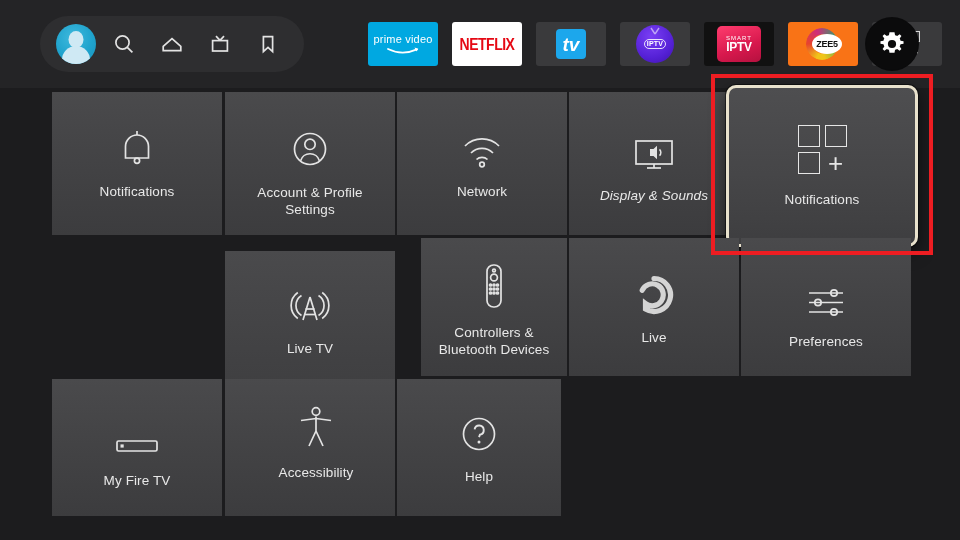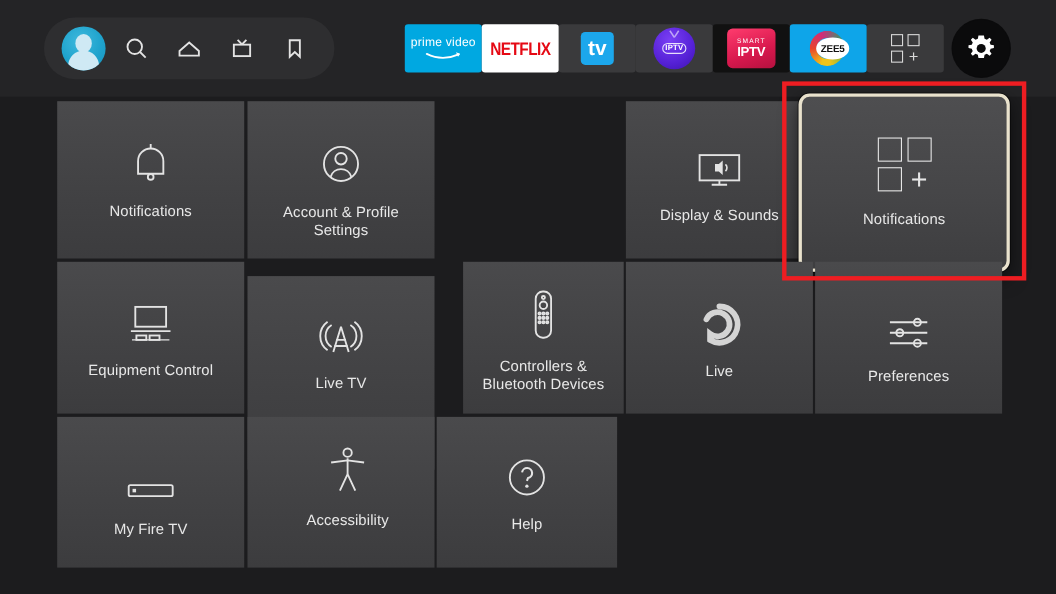--- a/index.html
+++ b/index.html
@@ -36,21 +36,21 @@
     background:#cfe9f4; transform:translateX(-50%);
   }
   .avatar::after {
     content:""; position:absolute; left:50%; top:56%;
     width:28px; height:26px; border-radius:14px 14px 0 0;
     background:#cfe9f4; transform:translateX(-50%);
   }
   .ico { stroke:#e3e3e3; stroke-width:1.7; fill:none; }
 
   
-  .apps-row { position:absolute; top:22px; display:flex; gap:0; align-items:center; }
+  .apps-row { position:absolute; top:22px; display:flex; gap:14px; align-items:center; }
   .app-tile {
     width:70px; height:44px; border-radius:3px;
     display:flex; align-items:center; justify-content:center;
     overflow:hidden; background:#3a3a3c;
   }
   .app-prime { background:#00A8E1; }
   .app-prime .pv-t {
     color:#fff; font-size:11px; letter-spacing:.2px; line-height:1; font-weight:400;
   }
   .app-prime .pv-wrap { display:flex; flex-direction:column; align-items:center; gap:1px; }
@@ -58,20 +58,21 @@
   .app-netflix span {
     color:#E50914; font-size:14px; font-weight:bold;
     font-family:"Liberation Sans", sans-serif; letter-spacing:-.5px;
     transform:scaleY(1.18);
   }
   .app-tv .tvbox {
     width:30px; height:30px; background:#1CA7EC; border-radius:4px;
     display:flex; align-items:center; justify-content:center;
     color:#fff; font-size:19px; font-weight:bold; line-height:1;
     font-family:"Liberation Sans", sans-serif;
+    font-style:italic;
   }
   .app-iptv .circle {
     width:38px; height:38px; border-radius:50%;
     background:radial-gradient(circle at 40% 30%, #7a3ff5 0%, #5521d6 60%, #3d12ac 100%);
     display:flex; align-items:center; justify-content:center;
     position:relative;
   }
   .app-iptv .lbl {
     color:#fff; font-size:7px; font-weight:bold; letter-spacing:.2px;
     border:1px solid rgba(255,255,255,.85); border-radius:7px;
@@ -79,21 +80,21 @@
   }
   .app-siptv { background:#111; }
   .app-siptv .badge {
     width:44px; height:36px; border-radius:5px;
     background:linear-gradient(160deg,#ff3c6e 0%,#d7184d 60%,#b5113f 100%);
     display:flex; flex-direction:column; align-items:center; justify-content:center;
     color:#fff; line-height:1;
   }
   .app-siptv .s1 { font-size:6px; letter-spacing:1px; }
   .app-siptv .s2 { font-size:12px; font-weight:bold; letter-spacing:-.3px; }
-  .app-zee5 { background:#0ea5e9; }
+  .app-zee5 { background:#f97316; }
   .app-zee5 .z-wrap { position:relative; width:48px; height:34px;
     display:flex; align-items:center; justify-content:center; }
   .app-zee5 .z-ring {
     position:absolute; left:7px; top:1px; width:32px; height:32px; border-radius:50%;
     background:conic-gradient(from 200deg,#f0c419 0deg,#e8442c 70deg,#cf2d7a 140deg,#27a567 230deg,#f0c419 330deg);
     -webkit-mask:radial-gradient(circle, transparent 9px, #000 10px);
     mask:radial-gradient(circle, transparent 9px, #000 10px);
   }
   .app-zee5 .z-disc {
     position:absolute; left:13px; top:7px; width:30px; height:20px;
@@ -260,22 +261,33 @@
       <div class="ic" style="margin-top:16px;">
         <svg width="42" height="42" viewBox="0 0 42 42" class="ico">
           <circle cx="21" cy="21" r="15.5"></circle>
           <circle cx="21" cy="16.3" r="5.2"></circle>
           <path d="M11.6 32.8 a9.8 9.8 0 0 1 18.8 0"></path>
         </svg>
       </div>
       <div class="lb">Account &amp; Profile Settings</div>
     </div>
 
-
-    <div class="tile" style="left:569px; top:4px; width:170px; height:143px;">
+    <div class="tile" style="left:397px; top:4px; width:170px; height:143px;">
+      <div class="ic" style="margin-top:16px;">
+        <svg width="46" height="40" viewBox="0 0 46 40" class="ico">
+          <path d="M6 16 a24 24 0 0 1 34 0"></path>
+          <path d="M12 23 a15.5 15.5 0 0 1 22 0"></path>
+          <path d="M17.5 29.5 a8 8 0 0 1 11 0"></path>
+          <circle cx="23" cy="34.5" r="2.3"></circle>
+        </svg>
+      </div>
+      <div class="lb">Network</div>
+    </div>
+
+    <div class="tile" style="left:569px; top:4px; width:170px; height:143px;font-style:italic;">
       <div class="ic" style="margin-top:20px;">
         <svg width="50" height="38" viewBox="0 0 50 38" class="ico">
           <rect x="7" y="5" width="36" height="23"></rect>
           <line x1="18" y1="32" x2="32" y2="32"></line>
           <line x1="25" y1="28" x2="25" y2="32"></line>
           <path d="M21 13 L24.5 13 L28 9.8 L28 23.2 L24.5 20 L21 20 Z" fill="#e3e3e3" stroke="none"></path>
           <path d="M30.5 13.4 a4.2 4.2 0 0 1 0 6.2" stroke-width="1.5"></path>
         </svg>
       </div>
       <div class="lb">Display &amp; Sounds</div>
@@ -286,32 +298,20 @@
         <div class="apps-icon">
           <div class="sq"></div>
             <div class="sq"></div>
           <div class="sq"></div>
             <div class="pl">+</div>
         </div>
       </div>
       <div class="lb" style="margin-top:18px;">Notifications</div>
     </div>
 
-    <div class="tile two-line" style="left:52px; top:150px; width:170px; height:138px;">
-      <div class="ic" style="margin-top:14px;">
-        <svg width="50" height="40" viewBox="0 0 50 40" class="ico">
-          <rect x="11" y="5" width="28" height="18"></rect>
-          <line x1="7" y1="27" x2="43" y2="27"></line>
-          <rect x="12" y="31" width="9" height="4"></rect>
-          <rect x="24" y="31" width="9" height="4"></rect>
-          <line x1="8" y1="35" x2="42" y2="35" stroke-width="1.3"></line>
-        </svg>
-      </div>
-      <div class="lb">Equipment Control</div>
-    </div>
 
     <div class="tile" style="left:225px; top:163px; width:170px; height:176px;">
       <div class="ic" style="margin-top:14px;">
         <svg width="44" height="42" viewBox="0 0 44 42" class="ico">
           <path d="M13.5 30.5 a11.8 11.8 0 0 1 0 -20 M9.8 33.5 a16 16 0 0 1 0 -26"></path>
           <path d="M30.5 30.5 a11.8 11.8 0 0 0 0 -20 M34.2 33.5 a16 16 0 0 0 0 -26"></path>
           <path d="M22 12 L15 35 M22 12 L29 35"></path>
           <line x1="17.5" y1="24" x2="26.5" y2="24"></line>
           <line x1="16" y1="29.5" x2="28" y2="29.5"></line>
         </svg>

